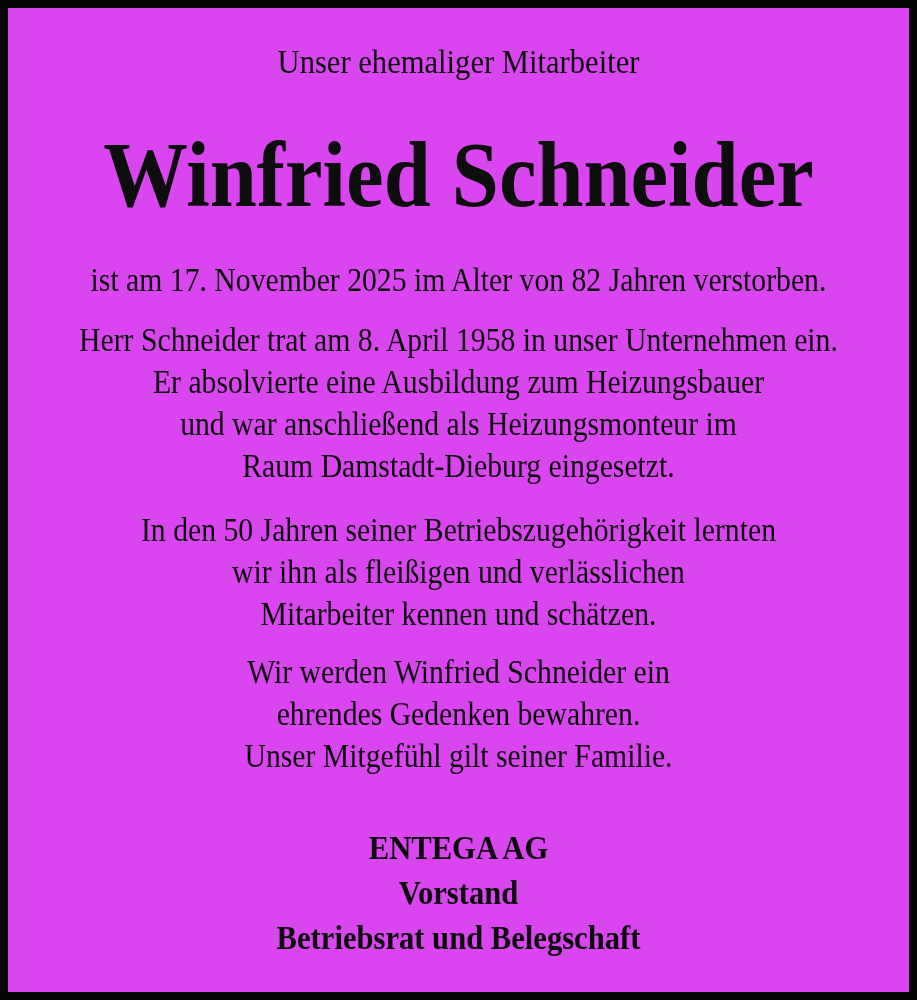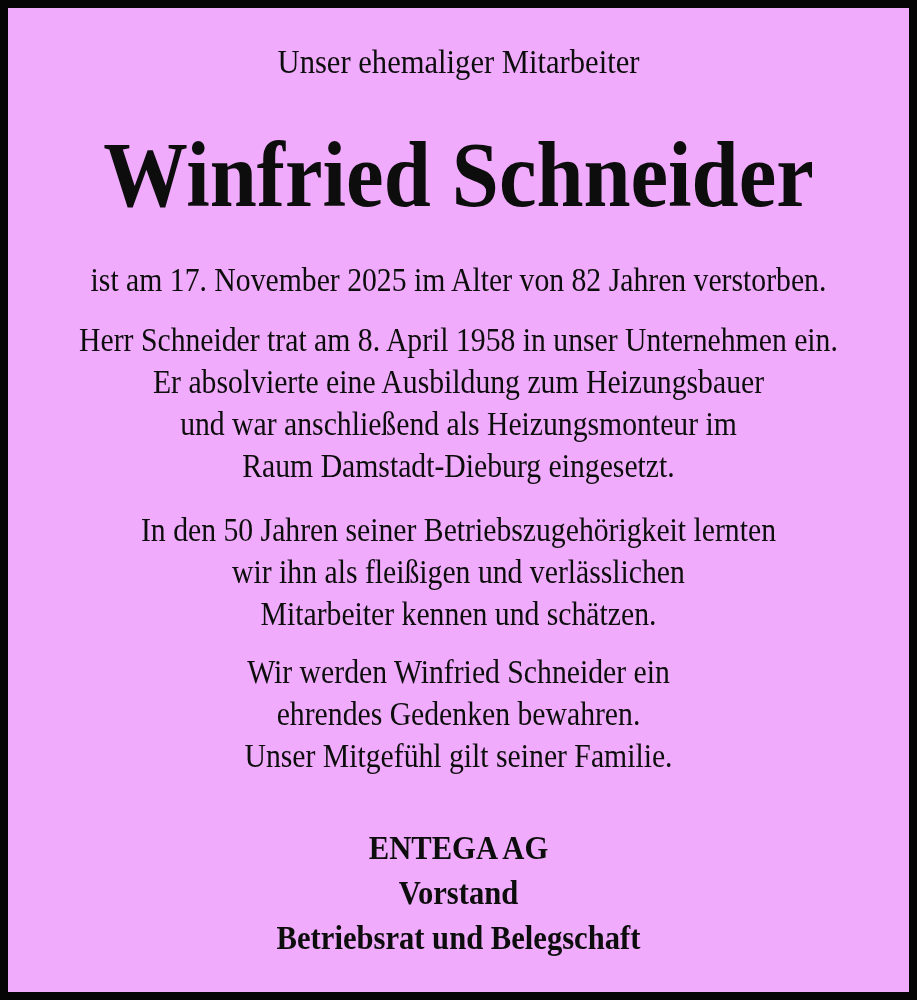--- a/index.html
+++ b/index.html
@@ -6,21 +6,21 @@
     margin: 0;
     padding: 0;
     background: #ffffff;
   }
   .frame {
     position: relative;
     width: 917px;
     height: 1000px;
     box-sizing: border-box;
     border: 8px solid #050505;
-    background: #f0abfc;
+    background: #d946ef;
     overflow: hidden;
   }
   .content {
     width: 100%;
     padding-top: 34px;
     text-align: center;
     font-family: "Liberation Serif", "DejaVu Serif", serif;
     color: #0d0d0d;
     transform: scaleX(0.9);
     transform-origin: 50% 0;

